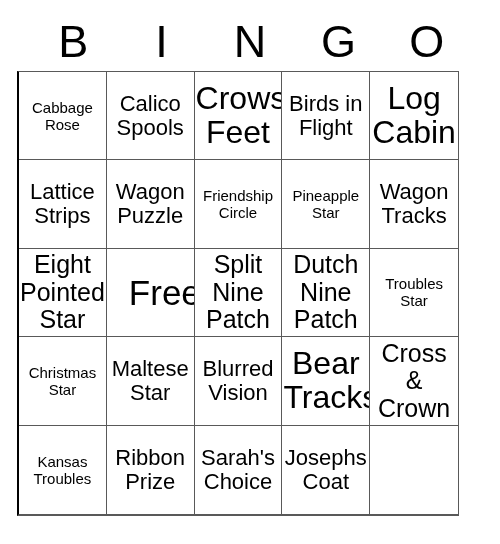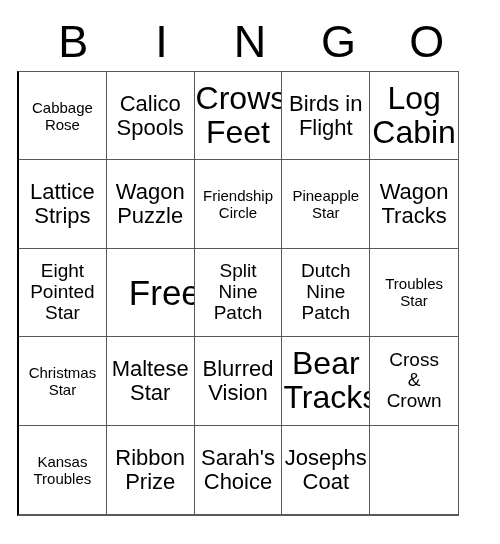--- a/index.html
+++ b/index.html
@@ -83,21 +83,21 @@
     color: #000000;
     line-height: 1.04;
     white-space: pre-line;
     word-break: normal;
   }
 
   
   .fs-xl   { font-size: 35px; line-height: 1.02; padding-left: 39px; }   
   .fs-lg   { font-size: 32px; line-height: 1.05; }   
   .fs-md   { font-size: 22px; line-height: 1.08; }   
-  .fs-sm   { font-size: 19px; line-height: 1.10; }   
+  .fs-sm   { font-size: 25px; line-height: 1.10; }   
   .fs-xs   { font-size: 15px; line-height: 1.14; }   
 </style>
 </head>
 <body style="background: rgb(255, 255, 255);">
 
 <div id="bingo-card">
 
   <div id="header-row">
     <div class="header-letter">B</div>
     <div class="header-letter">I</div>

